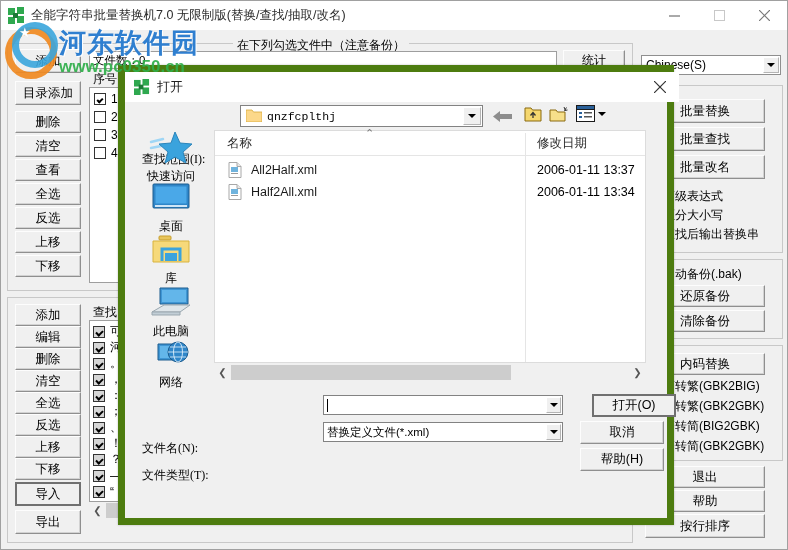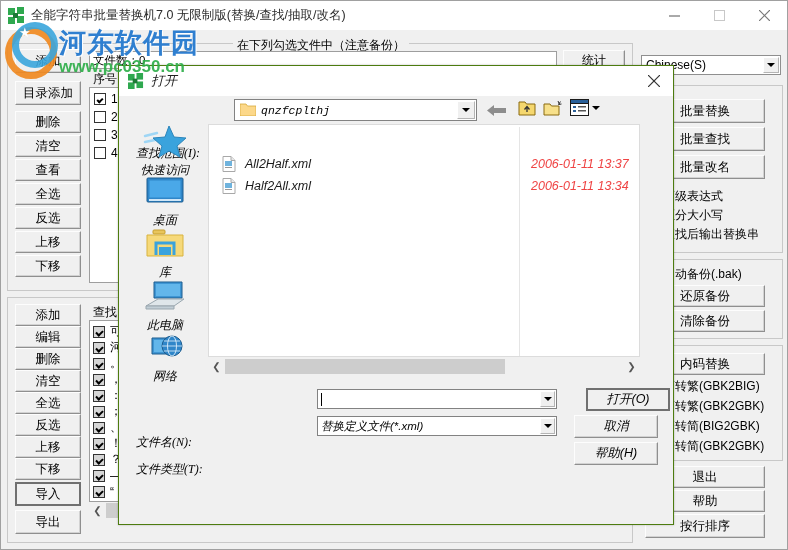--- a/index.html
+++ b/index.html
@@ -75,41 +75,41 @@
   .combo{position:absolute;background:#fff;border:1px solid #8f8f8f;box-sizing:border-box;
          display:flex;align-items:center;font-size:12px;padding-left:4px;}
   .combo .arrow{position:absolute;right:1px;top:1px;bottom:1px;width:16px;background:#f0f0f0;
         border:1px solid #b4b4b4;border-top-color:#fff;border-left-color:#fff;
         display:flex;align-items:center;justify-content:center;box-sizing:border-box;}
   .tri{width:0;height:0;border-left:4px solid transparent;border-right:4px solid transparent;
        border-top:4px solid #000;}
 
   
   #dlg{position:absolute;left:117px;top:64px;width:556px;height:460px;background:#f0f0f0;
-       border:1px solid #4d7c0f;box-sizing:border-box;z-index:30;
-       box-shadow:0 0 2px rgba(0,0,0,.25);font-style:italic;}
+       border:7px solid #4d7c0f;box-sizing:border-box;z-index:30;
+       box-shadow:0 0 2px rgba(0,0,0,.25);}
   .dlg-title{position:absolute;left:0;top:0;width:554px;height:30px;background:#fff;
              box-sizing:border-box;}
   .dlg-title .t{position:absolute;left:32px;top:6px;font-size:13px;color:#202020;}
   .dlg-x{position:absolute;right:2px;top:2px;width:34px;height:26px;display:flex;
          align-items:center;justify-content:center;}
   .dlg-lbl{position:absolute;font-size:12px;color:#000;white-space:nowrap;
            font-family:"Liberation Serif","DejaVu Serif",serif;margin-top:41px;}
   .dlg-mono{font-family:"Liberation Mono","DejaVu Sans Mono",monospace;font-size:11.5px;}
 
   .filelist{position:absolute;left:89px;top:58px;width:432px;height:233px;background:#fff;
             border:1px solid #dcdcdc;box-sizing:border-box;}
   .fl-head{position:absolute;left:0;top:0;right:0;height:24px;background:#fff;
            border-bottom:1px solid #e5e5e5;}
   .fl-col{position:absolute;top:4px;font-size:12.5px;color:#2b2b2b;}
   .fl-div{position:absolute;top:0;bottom:0;width:1px;background:#e5e5e5;}
   .fl-row{position:absolute;left:0;right:0;height:22px;display:flex;align-items:center;}
   .fl-ico{width:16px;height:16px;margin:0 8px 0 12px;flex:none;}
   .fl-name{font-size:12.5px;color:#1a1a1a;}
-  .fl-date{position:absolute;left:322px;font-size:12.5px;color:#ef4444;}
+  .fl-date{position:absolute;left:322px;font-size:12.5px;color:#000000;}
 
   .places{position:absolute;left:6px;top:58px;width:80px;height:252px;}
   .place{position:absolute;width:80px;text-align:center;}
   .place .lbl{font-size:12px;color:#000;margin-top:1px;
               font-family:"Liberation Serif","DejaVu Serif",serif;}
 
   .dlg-field{position:absolute;background:#fff;border:1px solid #828282;box-sizing:border-box;
              height:20px;display:flex;align-items:center;padding-left:3px;font-size:11.5px;}
   .dlg-field .arrow{position:absolute;right:1px;top:1px;bottom:1px;width:15px;background:#f0f0f0;
         border:1px solid #b4b4b4;border-top-color:#fff;border-left-color:#fff;
@@ -424,20 +424,25 @@
           <path d="M10 8 L30 8 L30 20 L10 20 Z" fill="#63b6ea"></path>
           <circle cx="28" cy="14" r="10" fill="#2f86c9" stroke="#1c5c8f"></circle>
           <ellipse cx="28" cy="14" rx="4.5" ry="10" fill="none" stroke="#cfe6f7"></ellipse>
           <path d="M18 14h20M20 9h16M20 19h16" stroke="#cfe6f7" stroke-width="0.9"></path>
         </svg>
         <div class="lbl">网络</div>
       </div>
     </div>
 
     <div class="filelist">
+      <div class="fl-head">
+        <div class="fl-col" style="left:12px;">名称</div>
+        <div class="fl-col" style="left:322px;">修改日期</div>
+        <div style="position:absolute;left:150px;top:-4px;color:#7a7a7a;font-size:11px;">⌃</div>
+      </div>
       <div class="fl-div" style="left:310px;top:2px;height:22px;"></div>
       <div class="fl-div" style="left:310px;top:24px;bottom:0;"></div>
 
       <div class="fl-row" style="top:28px;">
         <span class="fl-ico">
           <svg width="16" height="16" viewBox="0 0 16 16">
             <path d="M2 0.5h8l4 4v11H2z" fill="#fff" stroke="#a8a8a8"></path>
             <path d="M10 0.5v4h4" fill="#e8e8e8" stroke="#a8a8a8"></path>
             <rect x="4" y="5" width="7" height="5" fill="#6fb3dd"></rect>
             <rect x="4" y="11" width="7" height="1" fill="#9a9a9a"></rect>

